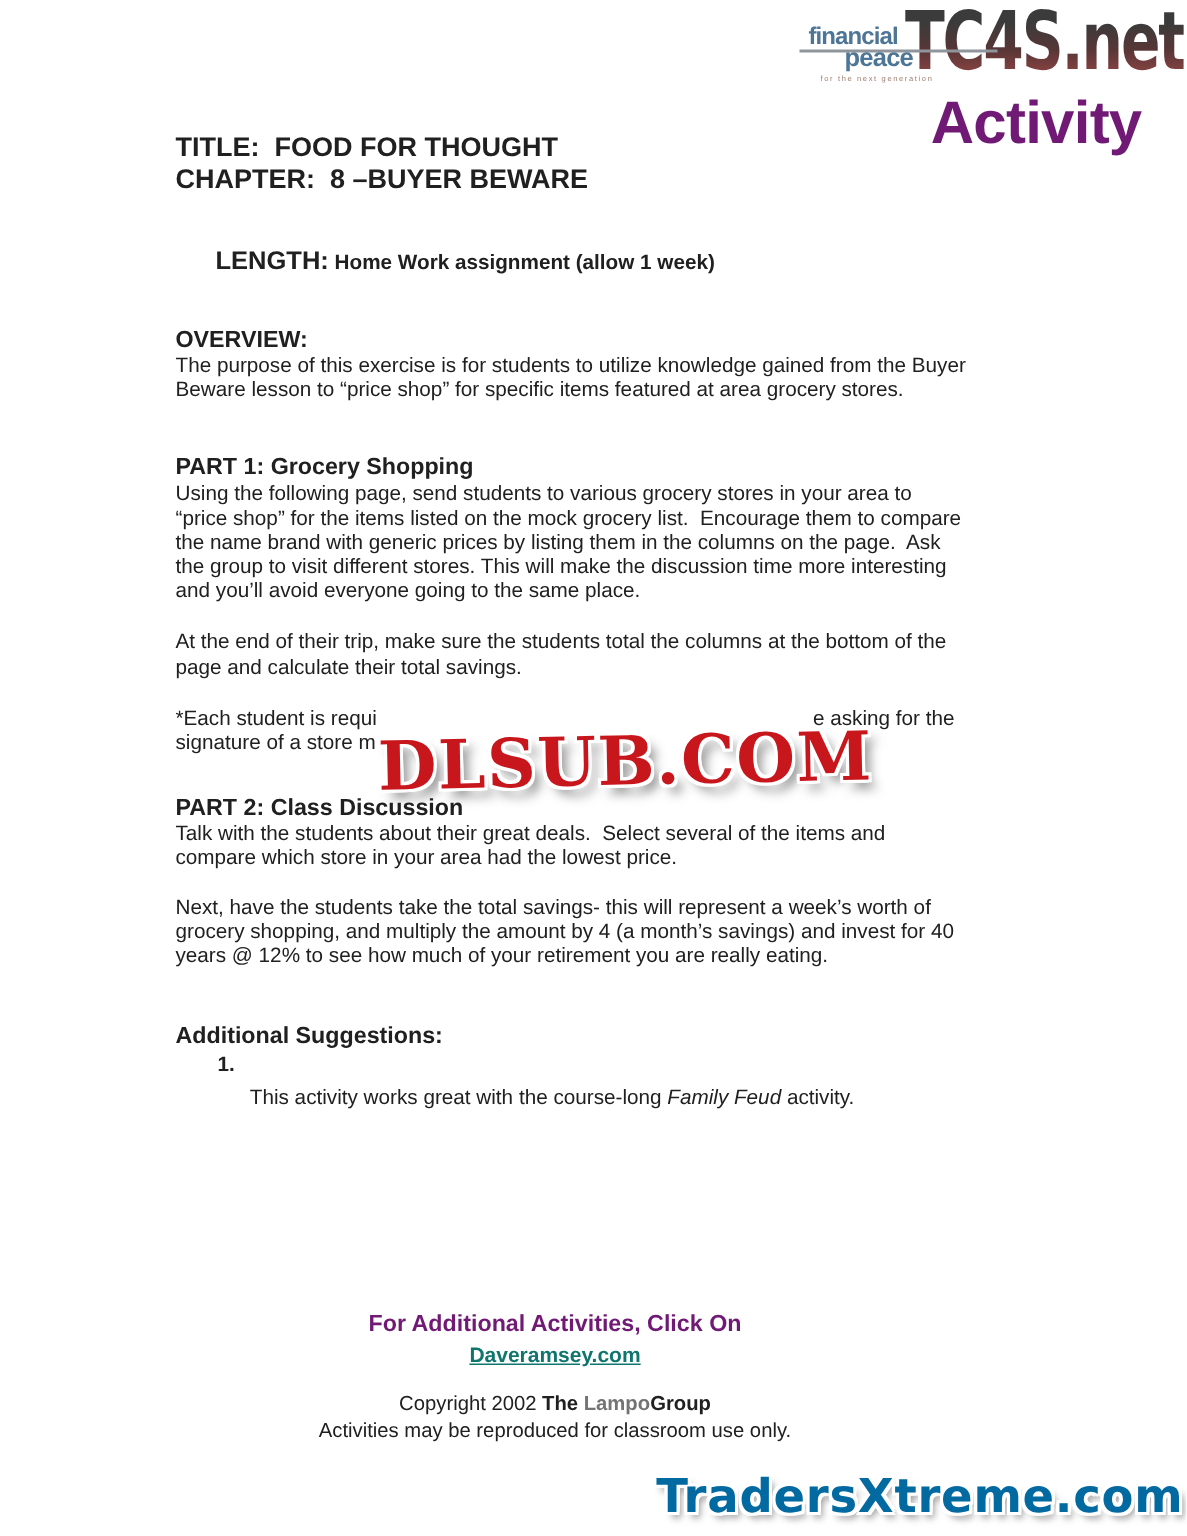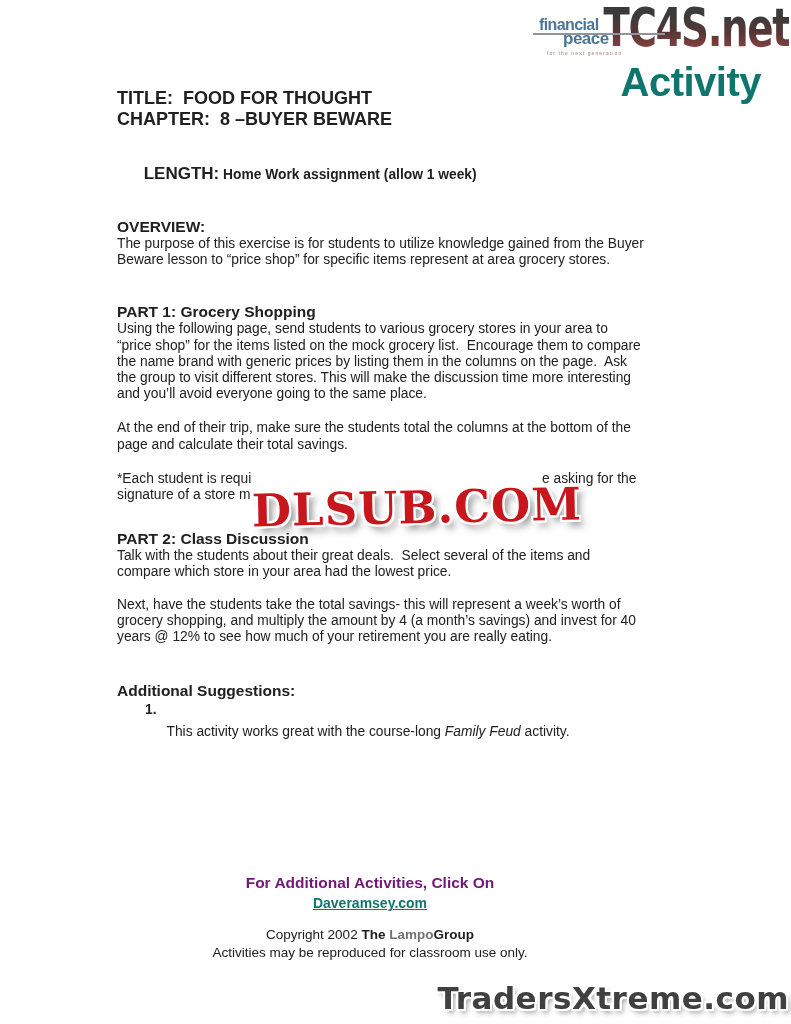--- a/index.html
+++ b/index.html
@@ -14,21 +14,21 @@
     position:absolute; top:2px; right:2px; z-index:1;
     font-family:"DejaVu Sans", sans-serif; font-weight:bold;
     font-size:54px; line-height:52px; letter-spacing:-2px;
     transform:scaleX(0.72); transform-origin:right top;
     background:linear-gradient(180deg,#3b3b3b 25%,#583636 60%,#8c4343 92%);
     -webkit-background-clip:text; background-clip:text;
     color:#4a3838; -webkit-text-fill-color:transparent;
   }
   .activity-label {
     position:absolute; top:60px; right:30px; z-index:2;
-    font-size:40px; font-weight:bold; letter-spacing:-0.5px; color:#0f766e;
+    font-size:40px; font-weight:bold; letter-spacing:-0.5px; color:#701a75;
   }
   .fp-logo { position:absolute; left:533px; top:17px; width:142px; z-index:3; color:#4d7596; }
   .fp-financial { font-size:16px; font-weight:bold; letter-spacing:-0.6px; line-height:16px; margin-left:6px; }
   .fp-rule { position:absolute; left:0; top:16px; width:132px; height:1.5px; background:#8f959b; }
   .fp-peace { position:relative; font-size:17px; font-weight:bold; letter-spacing:-0.5px; line-height:14px; margin:-1px 0 0 30px; }
   .fp-tagline { font-size:5px; letter-spacing:1.1px; color:#a27f6f; margin:4px 0 0 14px; white-space:nowrap; }
 
   
   .content { position:absolute; left:117px; top:88px; width:566px; z-index:2; }
   .title-line { font-size:18px; font-weight:bold; line-height:21px; white-space:pre-wrap; }
@@ -70,21 +70,21 @@
     color:#c8161d; transform:rotate(-1.2deg);
     text-shadow:
       -2px -2px 0 #fff, 2px -2px 0 #fff, -2px 2px 0 #fff, 2px 2px 0 #fff,
       0 -2px 0 #fff, 0 2px 0 #fff, -2px 0 0 #fff, 2px 0 0 #fff,
       5px 6px 7px rgba(60,60,60,0.55);
   }
   .wm-bottom {
     position:absolute; right:2px; top:980px; z-index:5;
     font-family:"DejaVu Sans", sans-serif; font-weight:bold;
     font-size:31px; line-height:36px; letter-spacing:0.5px;
-    color:#404040;
+    color:#0369a1;
     text-shadow:
       -2px -2px 0 #fff, 2px -2px 0 #fff, -2px 2px 0 #fff, 2px 2px 0 #fff,
       0 -2px 0 #fff, 0 2px 0 #fff, -2px 0 0 #fff, 2px 0 0 #fff,
       3px 4px 5px rgba(90,90,90,0.6);
   }
 </style>
 </head>
 <body>
 
 <div class="page">
@@ -105,21 +105,21 @@
     <div class="title-line">TITLE:  FOOD FOR THOUGHT</div>
     <div class="title-line">CHAPTER:  8 –BUYER BEWARE</div>
 
     <div class="inline-row">
       <span class="inline-label">LENGTH:</span><span class="inline-rest"> Home Work assignment (allow 1 week)</span>
     </div>
 
 
     <div class="section-head overview-head">OVERVIEW:</div>
     <p class="body">The purpose of this exercise is for students to utilize knowledge gained from the Buyer
-Beware lesson to “price shop” for specific items represent at area grocery stores.</p>
+Beware lesson to “price shop” for specific items featured at area grocery stores.</p>
 
     <div class="section-head part1-head">PART 1: Grocery Shopping</div>
     <p class="body">Using the following page, send students to various grocery stores in your area to
 “price shop” for the items listed on the mock grocery list.  Encourage them to compare
 the name brand with generic prices by listing them in the columns on the page.  Ask
 the group to visit different stores. This will make the discussion time more interesting
 and you’ll avoid everyone going to the same place.</p>
     <p class="body gap18">At the end of their trip, make sure the students total the columns at the bottom of the
 page and calculate their total savings.</p>
 

